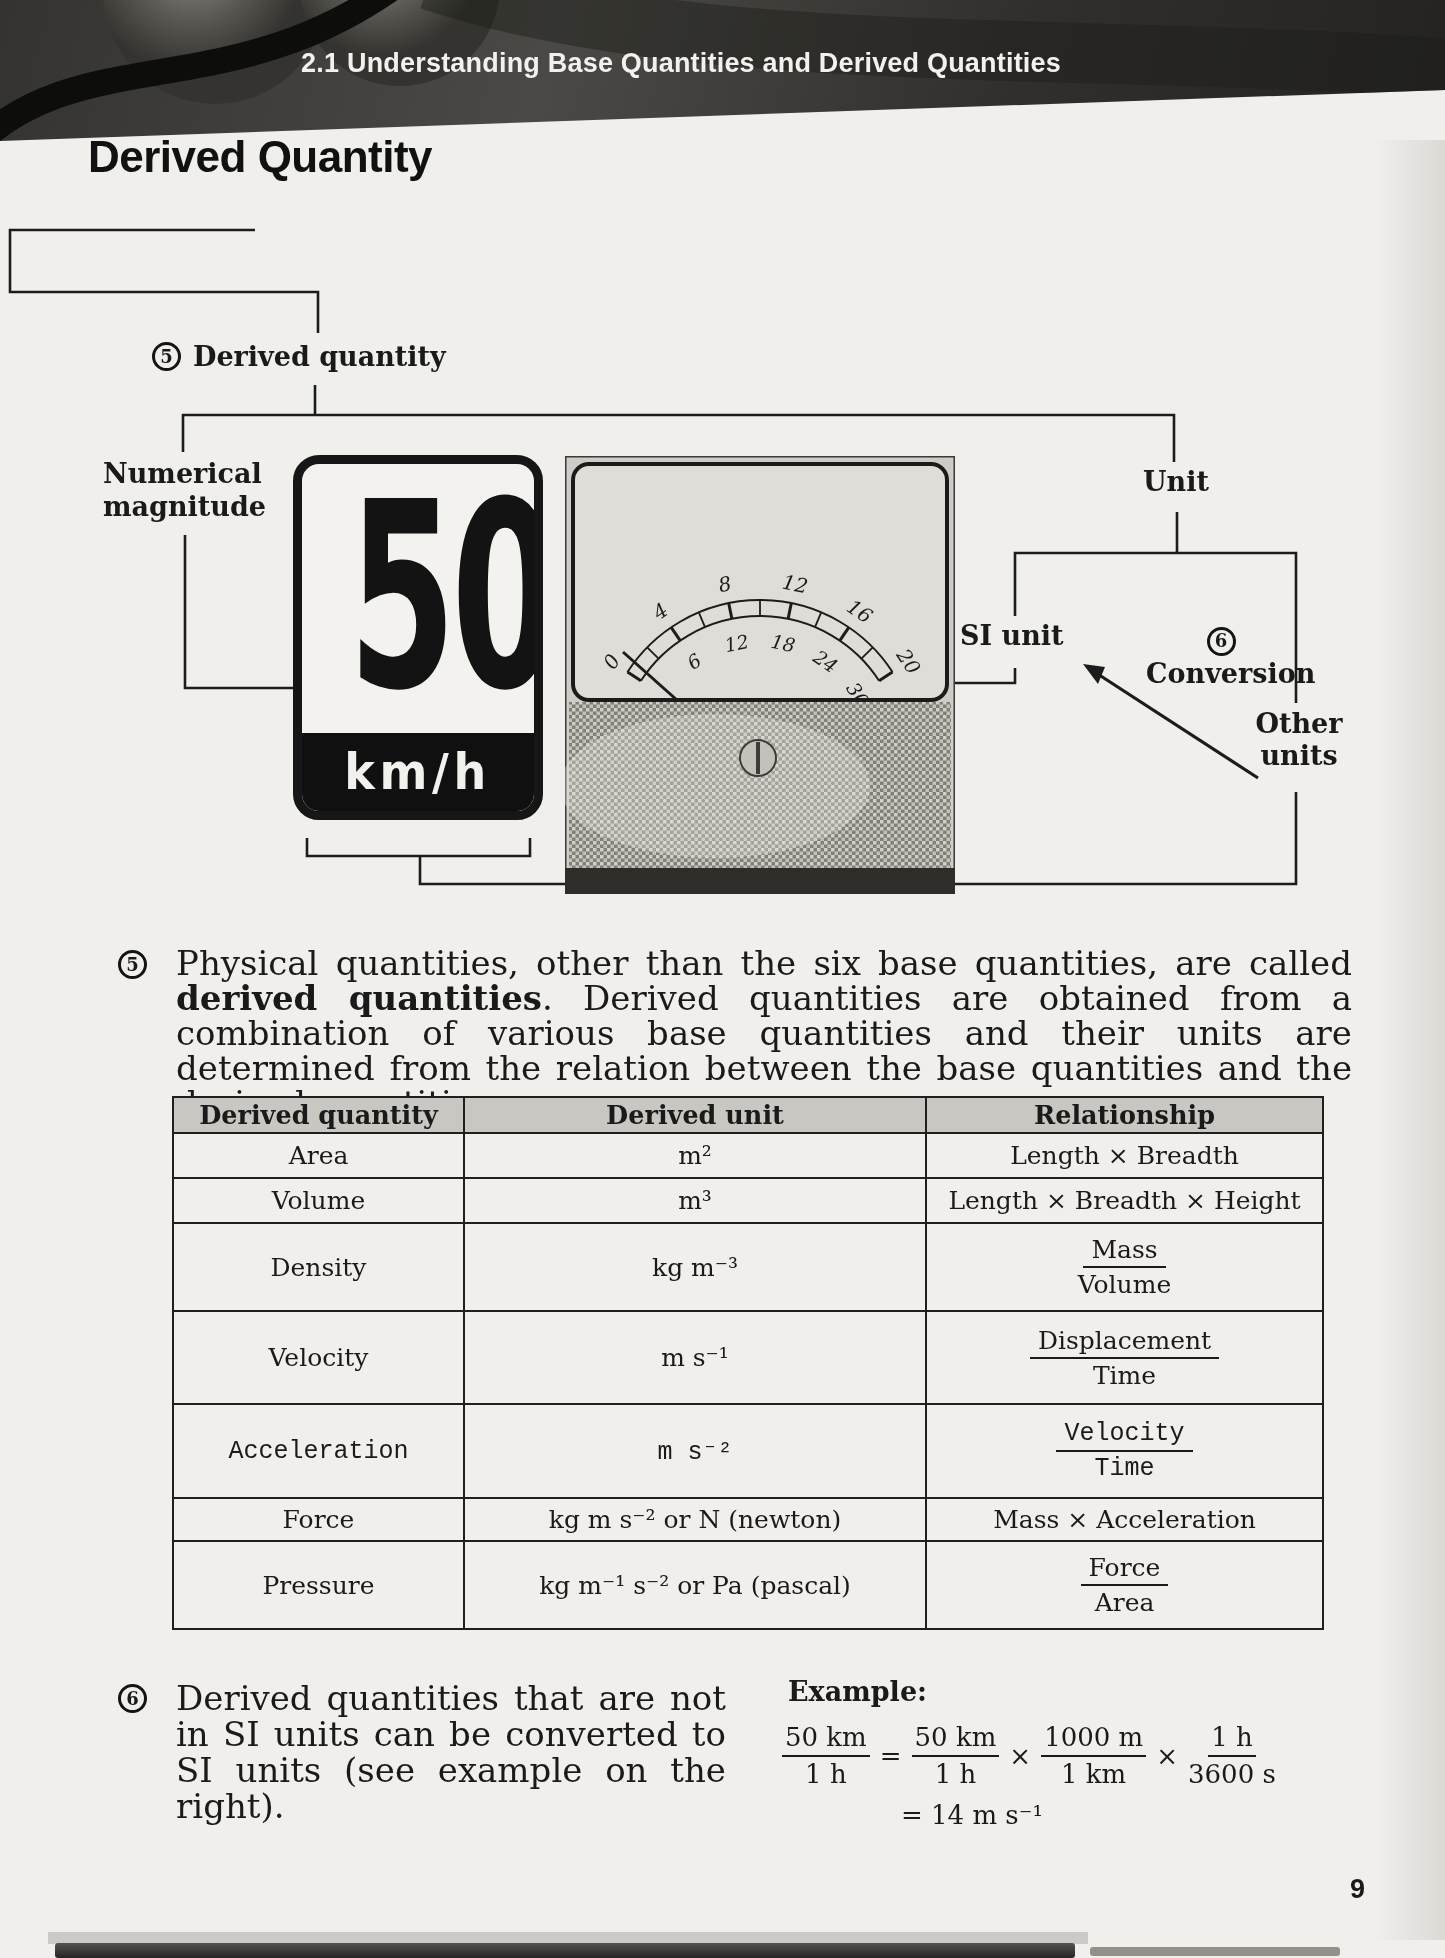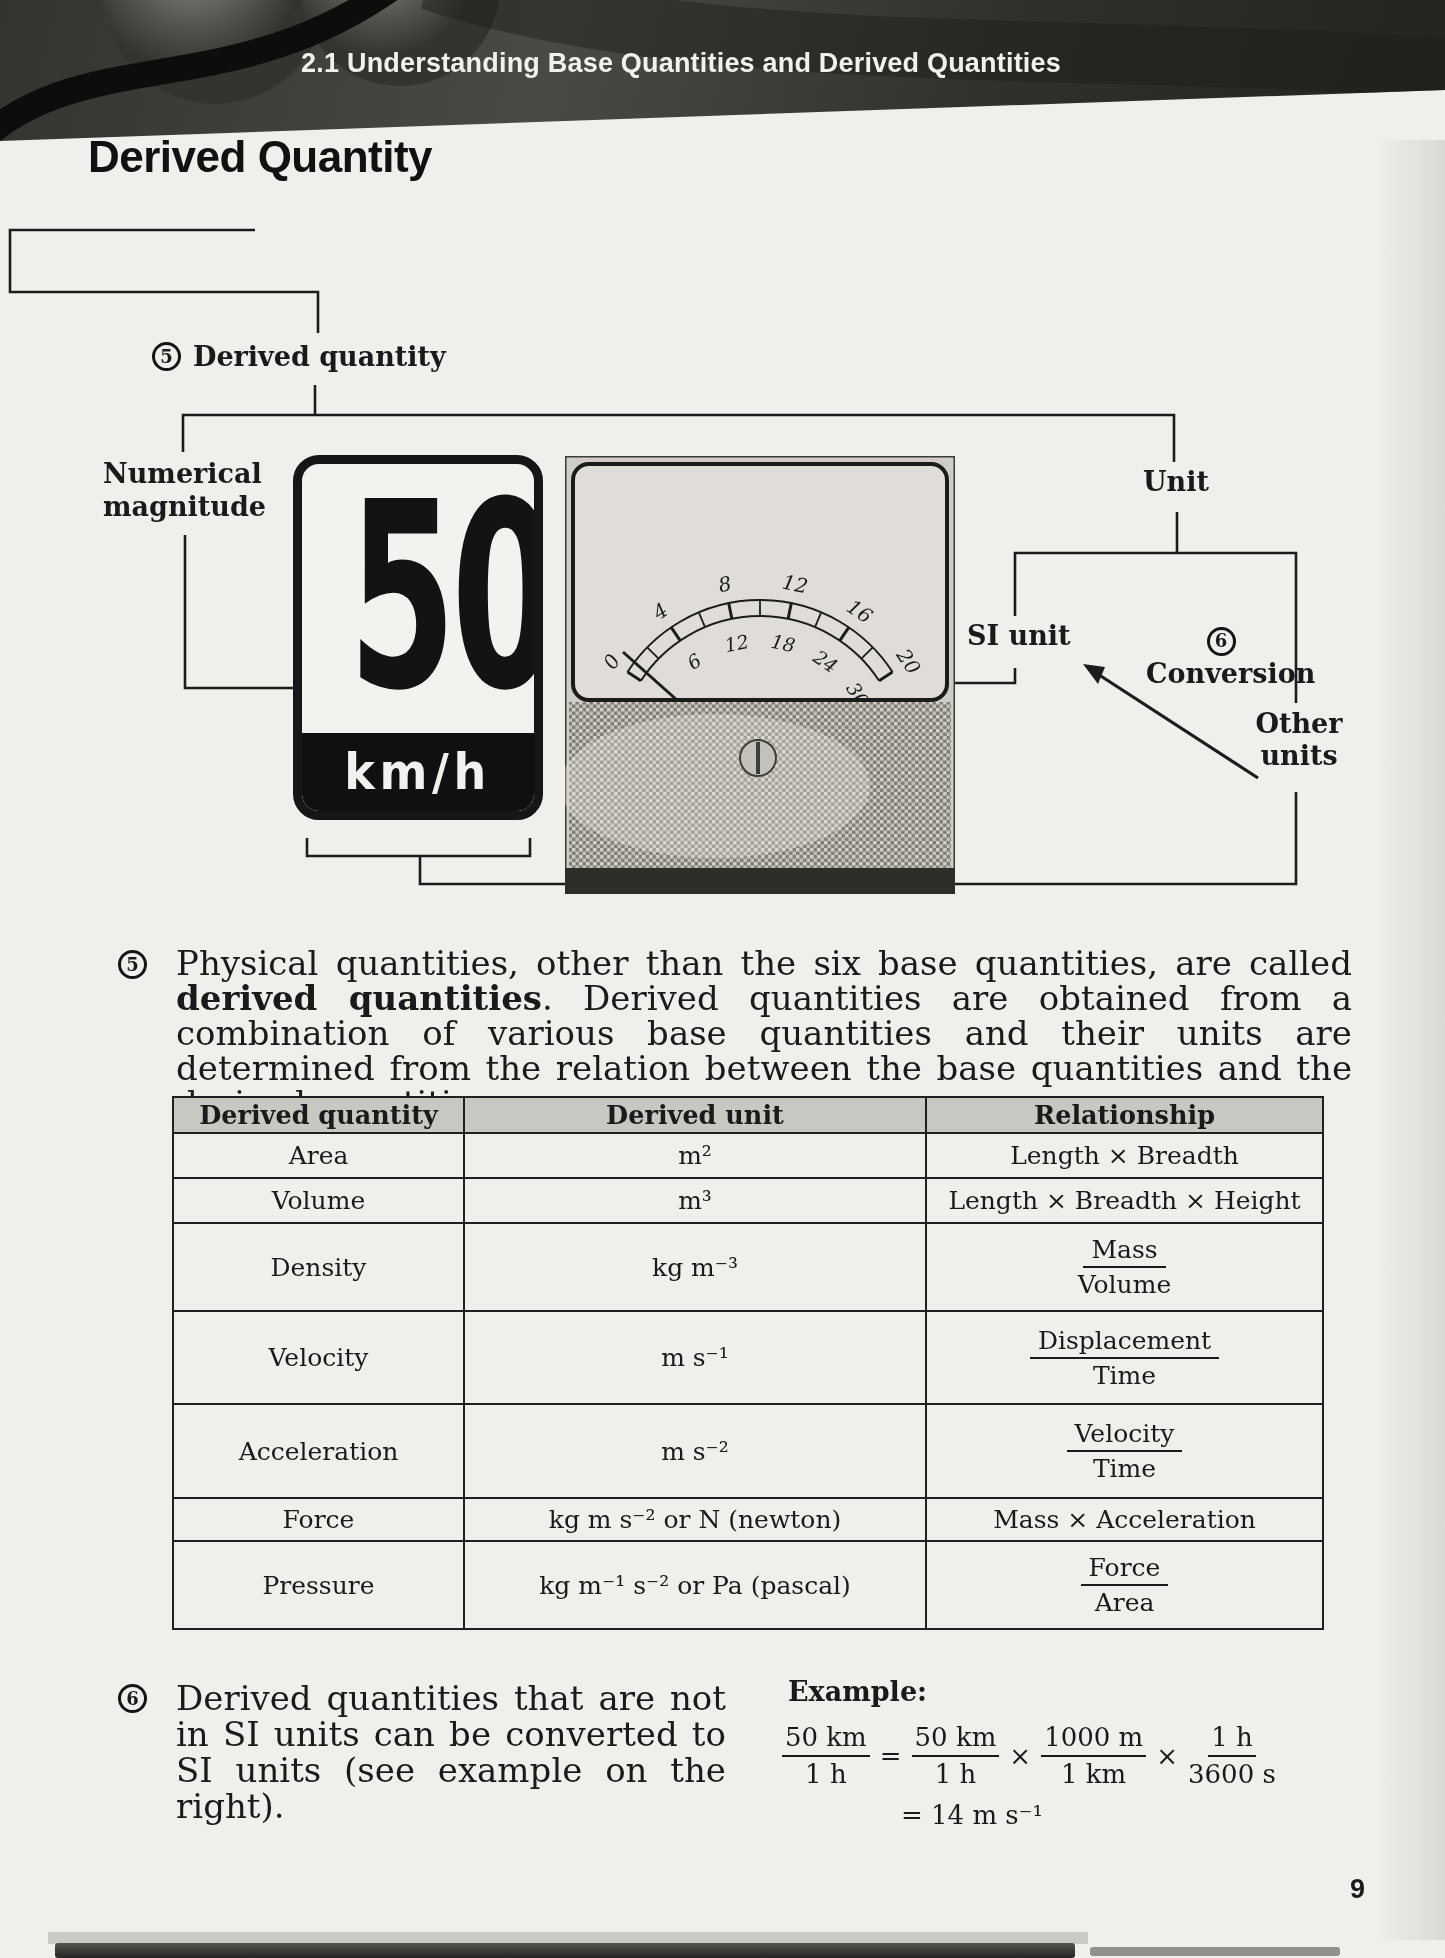--- a/index.html
+++ b/index.html
@@ -17,21 +17,21 @@
   
   .connectors{position:absolute;left:0;top:0;pointer-events:none;}
   
   .dlabel{position:absolute;font-weight:bold;font-size:27px;white-space:nowrap;}
   .badge{display:inline-flex;width:29px;height:29px;border:3px solid #141414;border-radius:50%;
     align-items:center;justify-content:center;font-weight:bold;font-size:18px;background:#f0efeb;
     font-family:"DejaVu Serif",serif;box-sizing:border-box;}
   .lab-derived{left:152px;top:341px;display:flex;align-items:center;gap:12px;}
   .lab-nummag{left:103px;top:458px;width:170px;white-space:normal;line-height:1.22;}
   .lab-unit{left:1143px;top:466px;}
-  .lab-siunit{left:960px;top:620px;margin-left:7px;}
+  .lab-siunit{left:960px;top:620px;}
   .lab-conv{left:1146px;top:622px;text-align:center;width:150px;white-space:normal;line-height:1.15;}
   .lab-conv .badge{margin-bottom:2px;}
   .lab-other{left:1243px;top:708px;width:112px;text-align:center;white-space:normal;line-height:1.2;}
   
   .speed-sign{position:absolute;left:293px;top:455px;width:250px;height:365px;box-sizing:border-box;
     border:9px solid #161616;border-radius:26px;background:#f3f2ee;overflow:hidden;}
   .speed-num{position:absolute;left:0;right:0;top:-12px;height:280px;text-align:center;
     font-family:"DejaVu Sans","Liberation Sans",sans-serif;font-weight:bold;font-size:258px;line-height:290px;
     letter-spacing:-8px;color:#131313;transform:scaleX(.6);transform-origin:50% 50%;}
   .speed-unit-band{position:absolute;left:0;right:0;bottom:0;height:78px;background:#101010;
@@ -231,21 +231,21 @@
             </span></td>
     </tr>
     <tr class="rtall" style="height:93px;">
       <td>Velocity</td>
       <td>m s⁻¹</td>
       <td><span class="frac">
               <span class="num">Displacement</span>
               <span class="den">Time</span>
             </span></td>
     </tr>
-    <tr class="rtall" style="height:94px;">
+    <tr class="rtall" style="height:94px;font-family:Liberation Mono, monospace;">
       <td>Acceleration</td>
       <td>m s⁻²</td>
       <td><span class="frac">
               <span class="num">Velocity</span>
               <span class="den">Time</span>
             </span></td>
     </tr>
     <tr class="rh" style="height:43px;">
       <td>Force</td>
       <td>kg m s⁻² or N (newton)</td>

